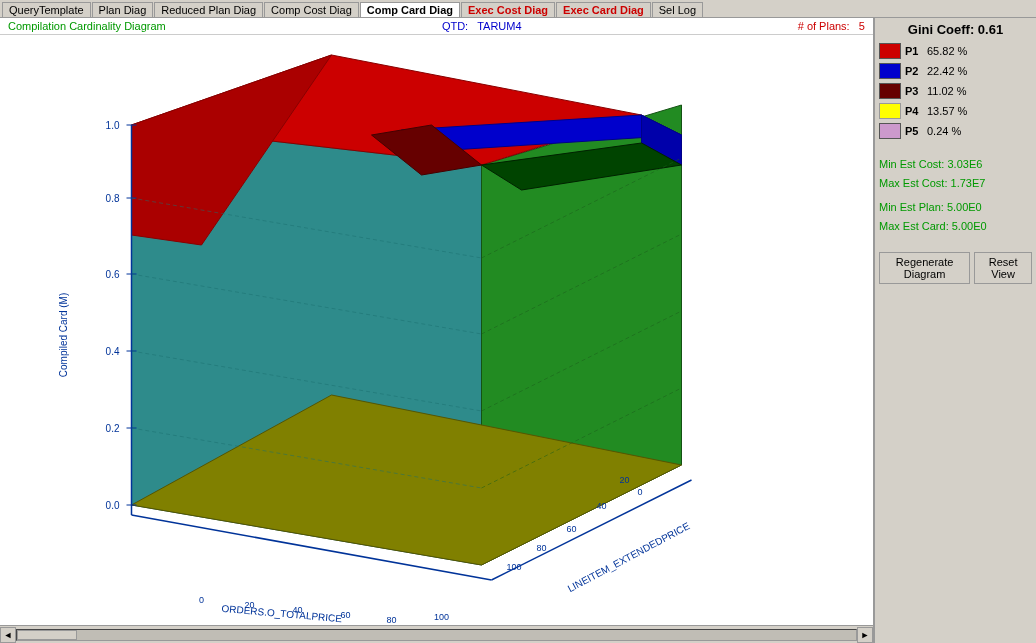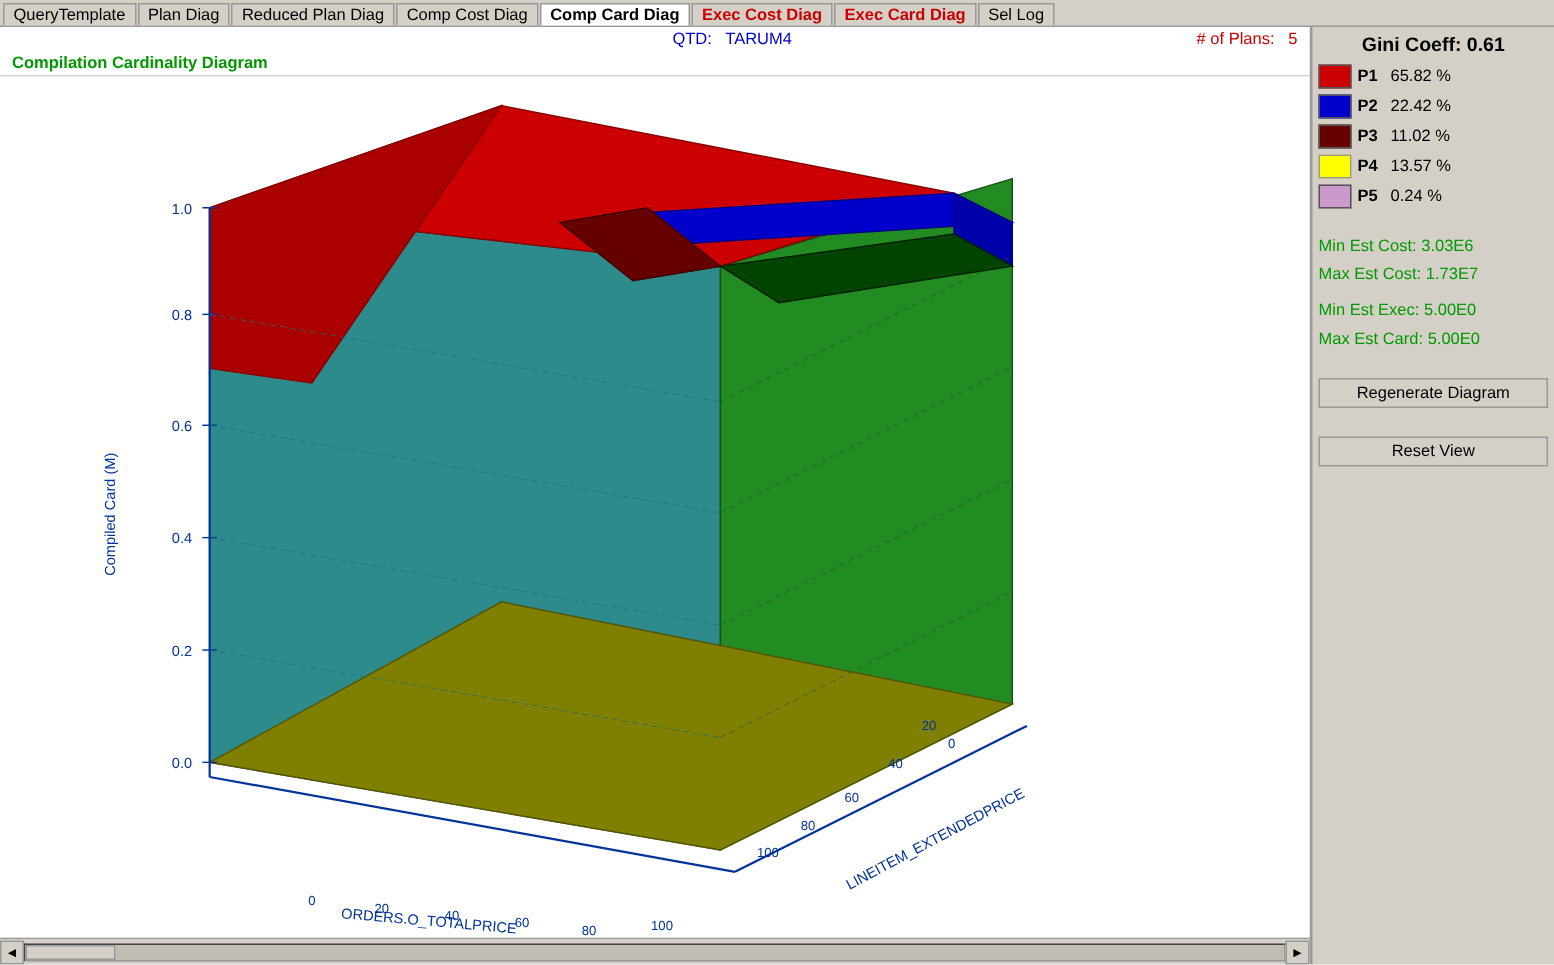--- a/index.html
+++ b/index.html
@@ -57,22 +57,21 @@
     #info-bar {
       display: flex;
       justify-content: space-between;
       padding: 2px 8px;
       background: #fff;
       border-bottom: 1px solid #ccc;
     }
     #info-bar .title {
       color: #009900;
       font-size: 11px;
-      font-weight: bold;
-      margin-top: 16px;
+      font-weight: normal;
     }
     #info-bar .qtd {
       color: #0000cc;
       font-size: 11px;
     }
     #info-bar .nplans {
       color: #cc0000;
       font-size: 11px;
     }
 
@@ -137,22 +136,21 @@
     #stats-section {
       margin-top: 12px;
       font-size: 11px;
       color: #009900;
       line-height: 1.7;
     }
 
     #buttons-section {
       margin-top: 16px;
       display: flex;
-      flex-direction: column;
-      gap: 19px;
+      gap: 4px;
     }
     .action-btn {
       padding: 3px 8px;
       font-size: 11px;
       border: 1px solid #999;
       background: #d4d0c8;
       cursor: pointer;
       text-align: center;
     }
 
@@ -354,21 +352,21 @@
       <div>
         <span>Min Est Cost:</span>
         <span>3.03E6</span>
       </div>
       <div>
         <span>Max Est Cost:</span>
         <span>1.73E7</span>
       </div>
       <div style="height:6px;"></div>
       <div>
-        <span>Min Est Exec:</span>
+        <span>Min Est Plan:</span>
         <span>5.00E0</span>
       </div>
       <div>
         <span>Max Est Card:</span>
         <span>5.00E0</span>
       </div>
     </div>
 
     <div id="buttons-section">
       <button class="action-btn">Regenerate Diagram</button>

